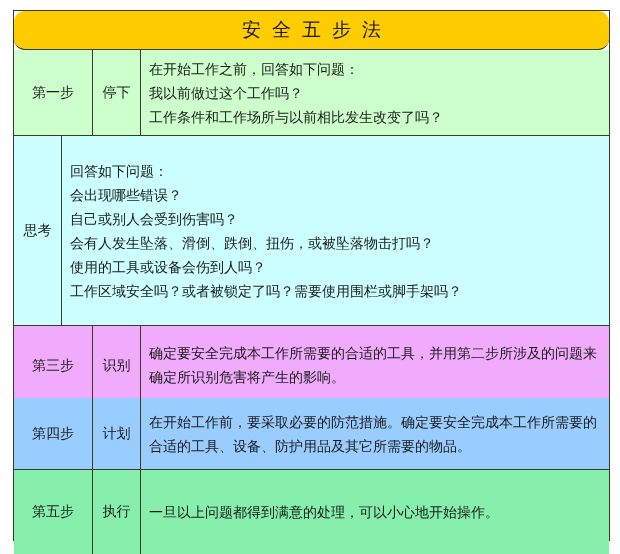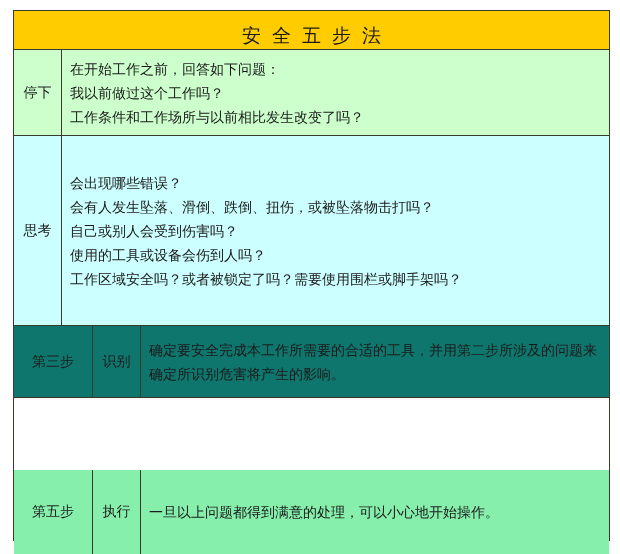--- a/index.html
+++ b/index.html
@@ -27,22 +27,23 @@
     .title-row {
       position: absolute;
       left: 0;
       top: 0;
       width: 100%;
       height: 39px;
       background: #ffcc00;
       border-bottom: 1.5px solid #3a3a2a;
       box-sizing: border-box;
       display: flex;
-      align-items: flex-end;
+      align-items: center;
       justify-content: center;
+      border-radius: 11px;
     }
     .title-text {
       font-size: 19px;
       letter-spacing: 11px;
       padding-left: 11px;
       color: #1a1a1a;
     }
     .row {
       position: absolute;
       left: 0;
@@ -78,60 +79,69 @@
       justify-content: center;
     }
     .line {
       line-height: 24px;
       white-space: nowrap;
     }
     .row.r3 .line, .row.r4 .line { line-height: 24px; white-space: normal; }
 
     .r1 { top: 39px;  height: 86px;  background: #ccffcc; }
     .r2 { top: 125px; height: 190px; background: #ccffff; }
-    .r3 { top: 315px; height: 72px;  background: #0f766e; }
+    .r3 { top: 315px; height: 80px;  background: #f0abfc; font-family: Liberation Mono, monospace; }
     .r4 { top: 387px; height: 72px;  background: #99ccff; }
     .r5 { top: 459px; height: 84px;  background: #86efac; }
   </style>
 </head>
 <body>
 
 <div class="table">
   <div class="title-row">
     <span class="title-text">安全五步法</span>
   </div>
 
   <div class="row r1">
+    <div class="cell step">第一步</div>
     <div class="cell action">停下</div>
     <div class="cell desc">
       <div class="line">在开始工作之前，回答如下问题：</div>
       <div class="line">我以前做过这个工作吗？</div>
       <div class="line">工作条件和工作场所与以前相比发生改变了吗？</div>
     </div>
   </div>
 
   <div class="row r2">
     <div class="cell action">思考</div>
     <div class="cell desc">
+      <div class="line">回答如下问题：</div>
       <div class="line">会出现哪些错误？</div>
+      <div class="line">自己或别人会受到伤害吗？</div>
       <div class="line">会有人发生坠落、滑倒、跌倒、扭伤，或被坠落物击打吗？</div>
-      <div class="line">自己或别人会受到伤害吗？</div>
       <div class="line">使用的工具或设备会伤到人吗？</div>
       <div class="line">工作区域安全吗？或者被锁定了吗？需要使用围栏或脚手架吗？</div>
     </div>
   </div>
 
   <div class="row r3">
     <div class="cell step">第三步</div>
     <div class="cell action">识别</div>
     <div class="cell desc">
       <div class="line">确定要安全完成本工作所需要的合适的工具，并用第二步所涉及的问题来确定所识别危害将产生的影响。</div>
     </div>
   </div>
 
+  <div class="row r4">
+    <div class="cell step">第四步</div>
+    <div class="cell action">计划</div>
+    <div class="cell desc">
+      <div class="line">在开始工作前，要采取必要的防范措施。确定要安全完成本工作所需要的合适的工具、设备、防护用品及其它所需要的物品。</div>
+    </div>
+  </div>
 
   <div class="row r5 last">
     <div class="cell step">第五步</div>
     <div class="cell action">执行</div>
     <div class="cell desc">
       <div class="line">一旦以上问题都得到满意的处理，可以小心地开始操作。</div>
     </div>
   </div>
 </div>
 

